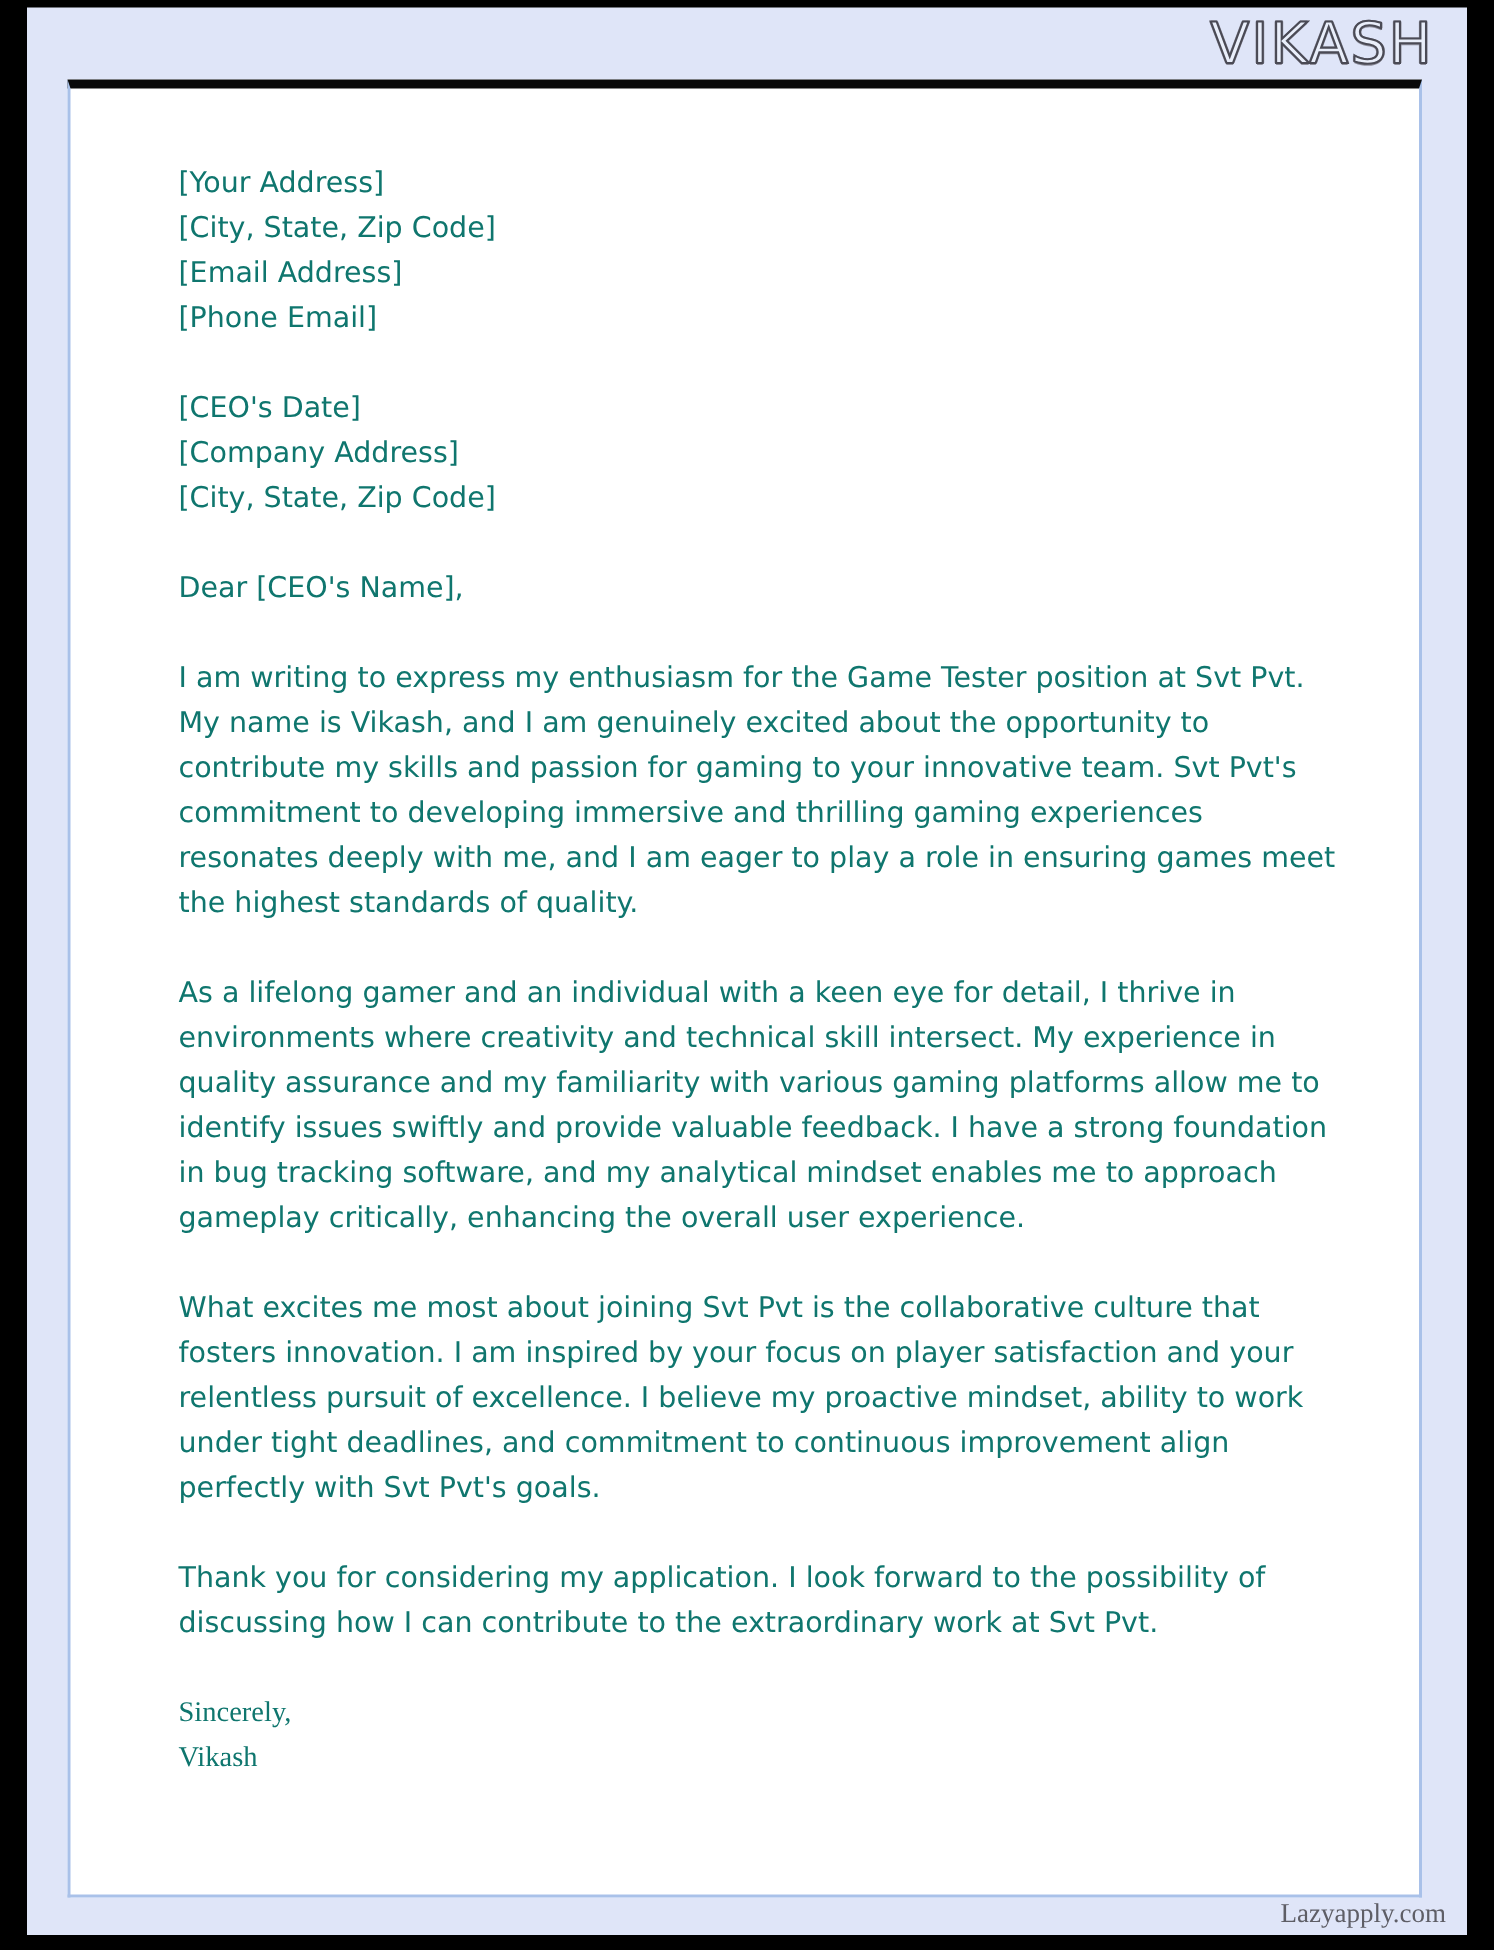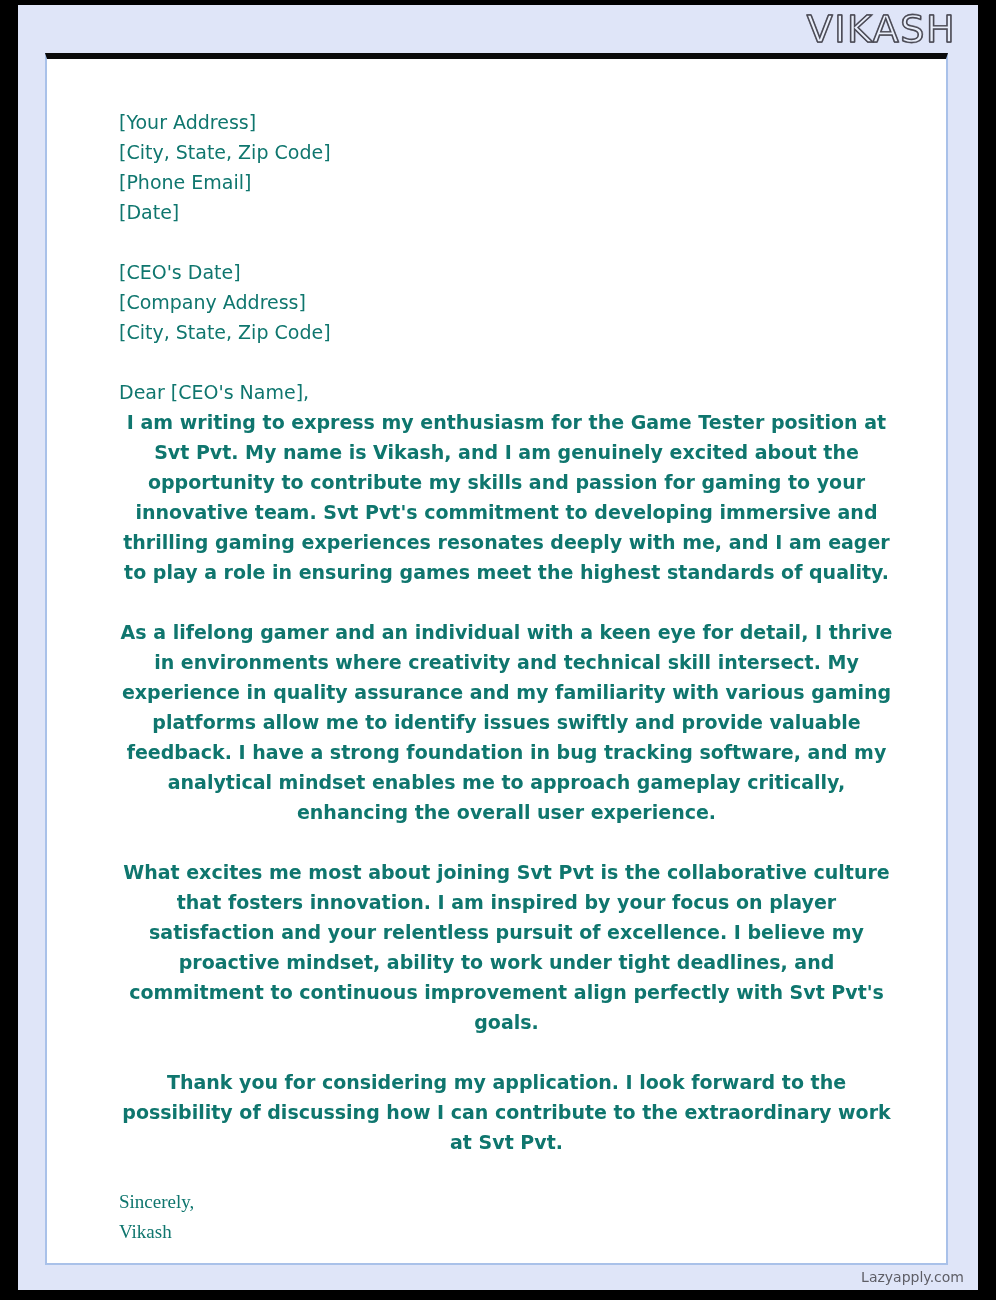--- a/index.html
+++ b/index.html
@@ -84,63 +84,64 @@
   .addr-block {
     margin-bottom: 30px;
   }
 
   .addr-line {
     display: block;
     white-space: pre;
   }
 
   .salutation {
+    margin-bottom: 30px;
   }
 
   .body-para {
     margin-bottom: 30px;
-    text-align: center;
-    font-weight: bold;
+    text-align: left;
   }
 
   .closing-block {
     margin-bottom: 0;
     font-family: Liberation Serif, serif;
   }
 
   .closing-line { display: block; }
 
   
   .footer-watermark {
     position: absolute;
     right: 14px;
     bottom: 6px;
-    font-size: 14px;
+    font-size: 18px;
     color: #5E5E66;
     line-height: 1;
+    font-family: Liberation Serif, serif;
   }
 </style>
 </head>
 <body>
 
 <div class="page-frame">
   <div class="paper-backdrop">
 
     <div class="doc-header">
       <div class="doc-title">VIKASH</div>
     </div>
 
     <div class="letter-card">
       <div class="letter-body">
 
         <div class="addr-block">
           <span class="addr-line">[Your Address]</span>
           <span class="addr-line">[City, State, Zip Code]</span>
+          <span class="addr-line">[Email Address]</span>
           <span class="addr-line">[Phone Email]</span>
-          <span class="addr-line">[Date]</span>
         </div>
 
         <div class="addr-block">
           <span class="addr-line">[CEO's Date]</span>
           <span class="addr-line">[Company Address]</span>
           <span class="addr-line">[City, State, Zip Code]</span>
         </div>
 
         <p class="salutation">Dear [CEO's Name],</p>
 

